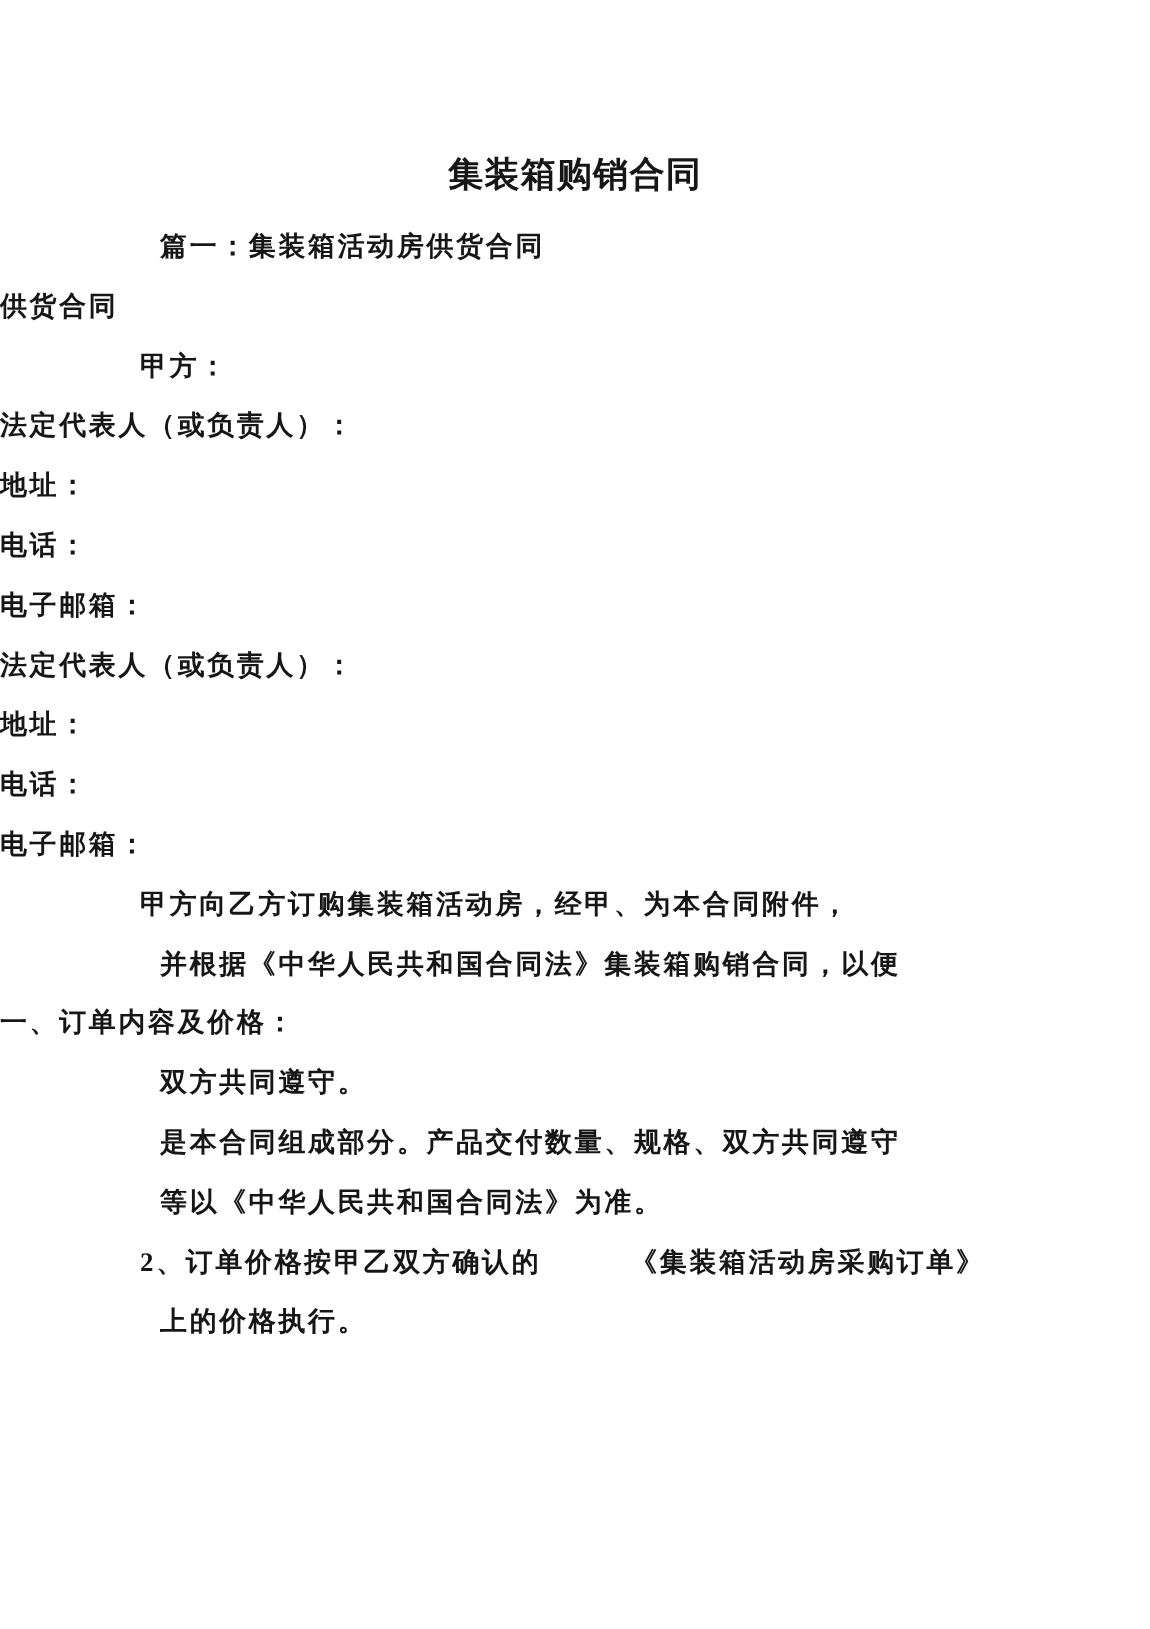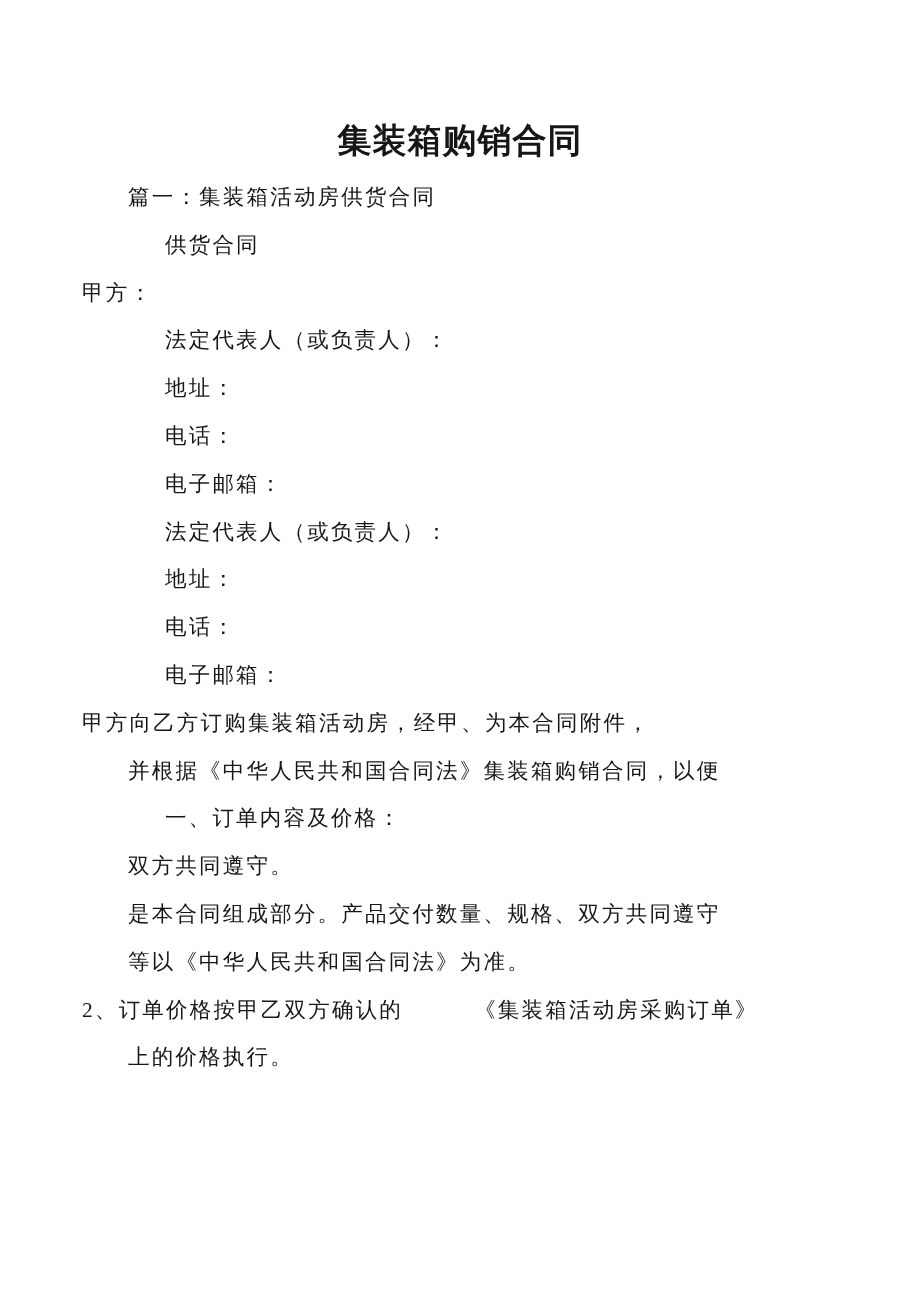--- a/index.html
+++ b/index.html
@@ -17,41 +17,42 @@
     color: #161616;
   }
   .doc-title {
     position: absolute;
     top: 118px;
     left: 0;
     width: 920px;
     height: 46px;
     line-height: 46px;
     text-align: center;
-    font-size: 34px;
+    font-size: 28px;
     font-weight: bold;
     letter-spacing: 1px;
     white-space: pre;
   }
   .doc-body {
     position: absolute;
     top: 174px;
     left: 0;
     width: 920px;
+    font-weight: bold;
   }
   .line {
     height: 47.8px;
     line-height: 47.8px;
     font-size: 21.5px;
     letter-spacing: 2.2px;
     white-space: pre;
   }
   .ind0 { padding-left: 128px; }
-  .ind1 { padding-left: 82px; }
-  .ind2 { padding-left: 165px; }
+  .ind1 { padding-left: 112px; }
+  .ind2 { }
 </style>
 </head>
 <body>
 
 <div class="page">
 
   <div class="doc-title">集装箱购销合同</div>
 
   <div class="doc-body">
     <div class="line ind0">篇一：集装箱活动房供货合同</div>

